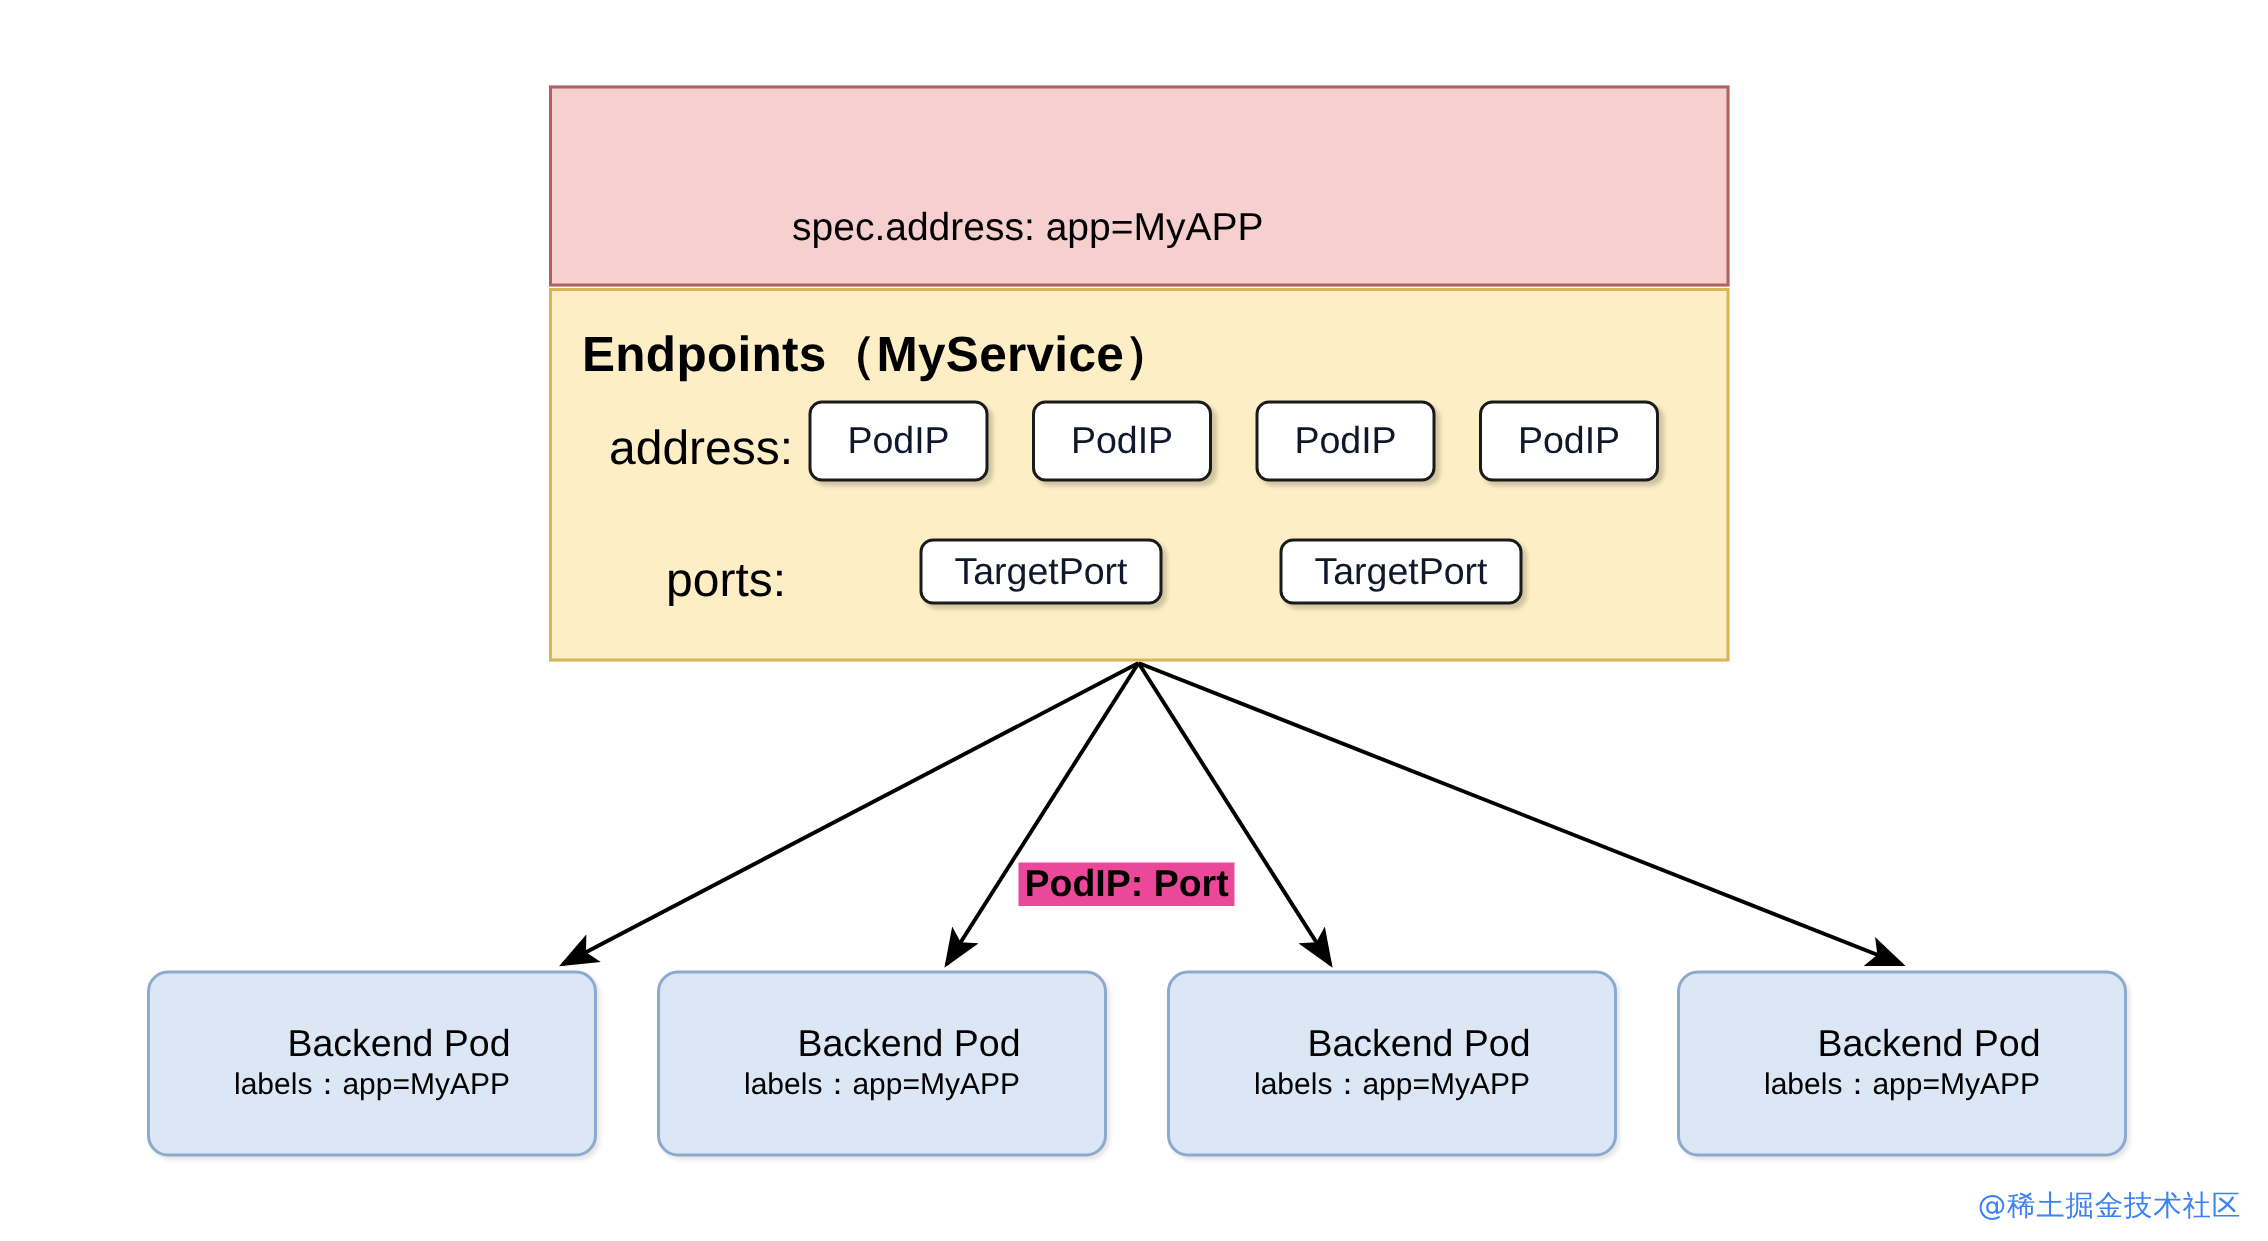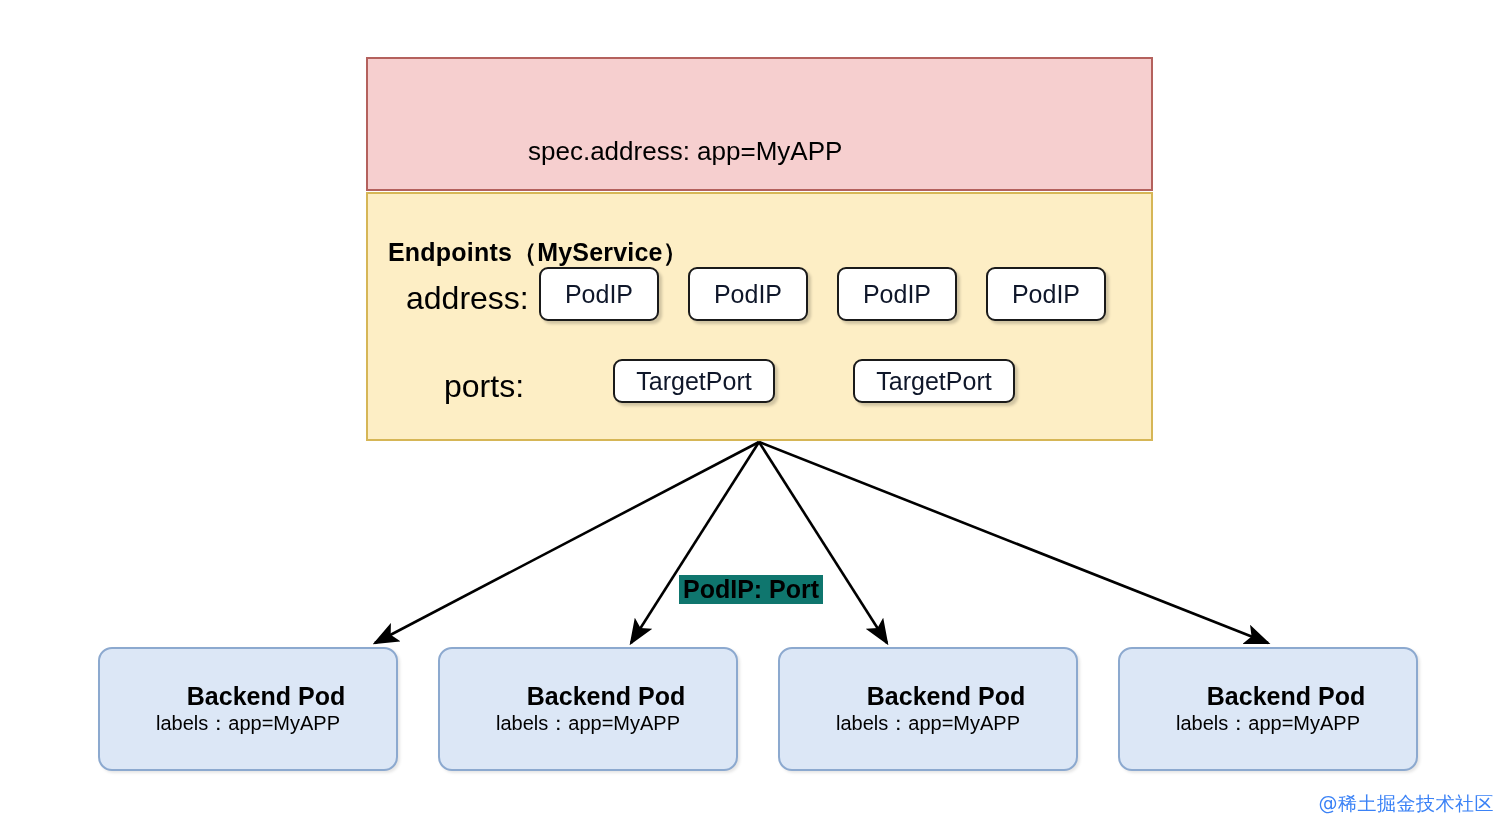--- a/index.html
+++ b/index.html
@@ -68,25 +68,24 @@
     width: 787px;
     height: 249px;
     background: #fdeec5;
     border: 2px solid #d6b656;
     box-sizing: border-box;
   }
   #endpoints-title {
     position: absolute;
     left: 20px;
     top: 20px;
-    font-size: 25px;
+    font-size: 33px;
     font-weight: bold;
     letter-spacing: 0.2px;
     white-space: nowrap;
-    margin-top: 22px;
   }
 
   .row-label {
     position: absolute;
     font-size: 32px;
     font-weight: normal;
     white-space: nowrap;
   }
   #address-label { left: 38px;  top: 86px; }
   #ports-label   { left: 76px;  top: 174px; }
@@ -117,21 +116,21 @@
   #chip-port-1 { left: 485px; }
 
   
   #edge-label {
     position: absolute;
     left: 679px;
     top: 575px;
     font-size: 25px;
     font-weight: bold;
     white-space: nowrap;
-    background: #0f766e;
+    background: #ec4899;
     padding: 0 4px;
     text-align: right;
   }
 
   
   .pod-box {
     position: absolute;
     top: 647px;
     width: 300px;
     height: 124px;
@@ -145,21 +144,21 @@
     justify-content: center;
     box-shadow: 2px 2px 3px rgba(0,0,0,0.10);
   }
   #pod-0 { left: 98px; }
   #pod-1 { left: 438px; }
   #pod-2 { left: 778px; }
   #pod-3 { left: 1118px; }
 
   .pod-title {
     font-size: 25px;
-    font-weight: bold;
+    font-weight: normal;
     line-height: 1.18;
     white-space: nowrap;
     margin-left: 36px;
   }
   .pod-labels {
     font-size: 20px;
     font-weight: normal;
     line-height: 1.18;
     white-space: nowrap;
   }

